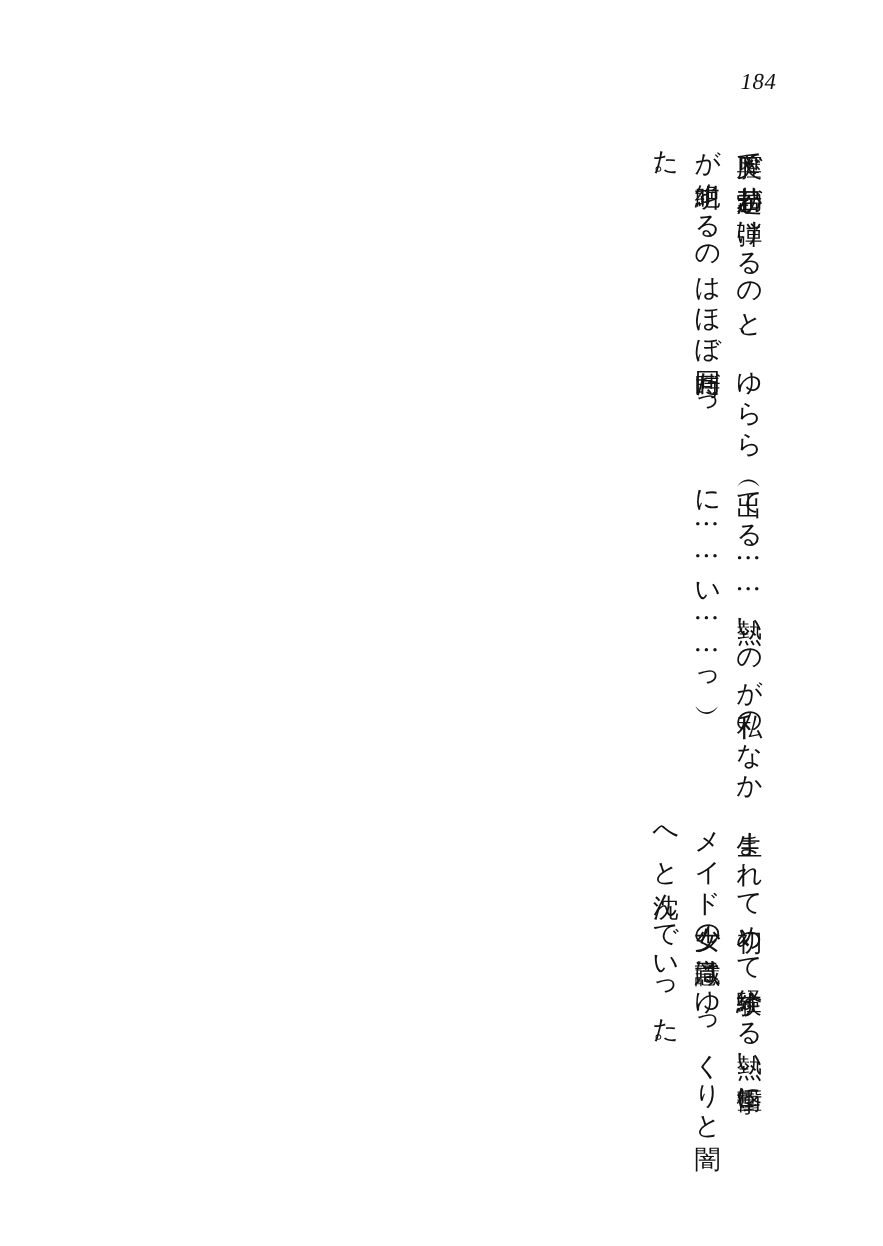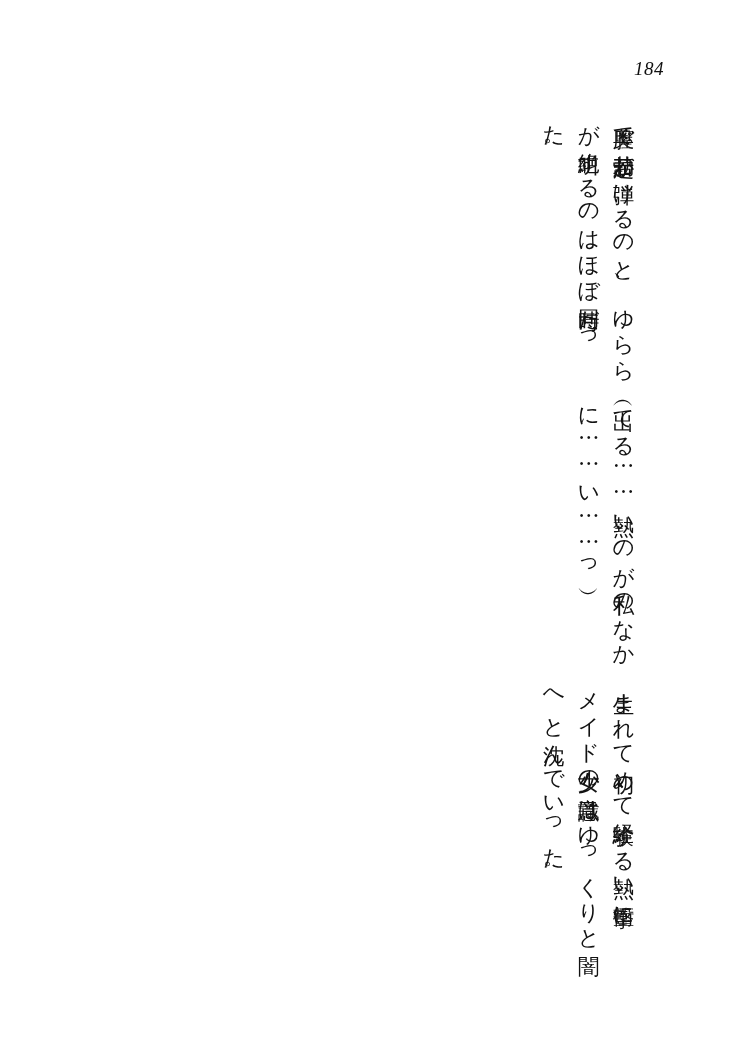--- a/index.html
+++ b/index.html
@@ -14,21 +14,21 @@
   .page {
     position: relative;
     width: 736px;
     height: 1038px;
     background: #ffffff;
     overflow: hidden;
   }
   .page-number {
     position: absolute;
     top: 58px;
-    right: 72px;
+    right: 89px;
     font-family: "Liberation Serif", serif;
     font-style: italic;
     font-size: 19px;
     letter-spacing: 0.5px;
     color: #111111;
   }
   .text-block {
     position: absolute;
     top: 110px;
     right: 96px;

